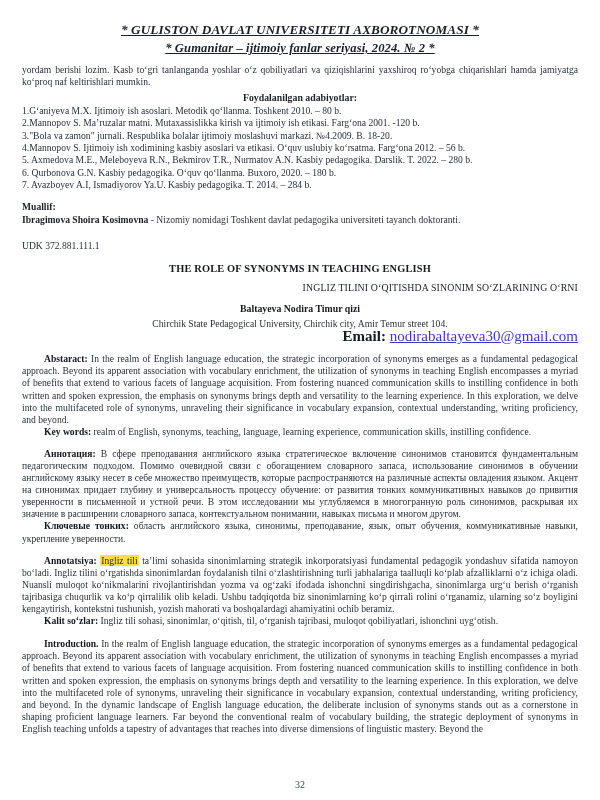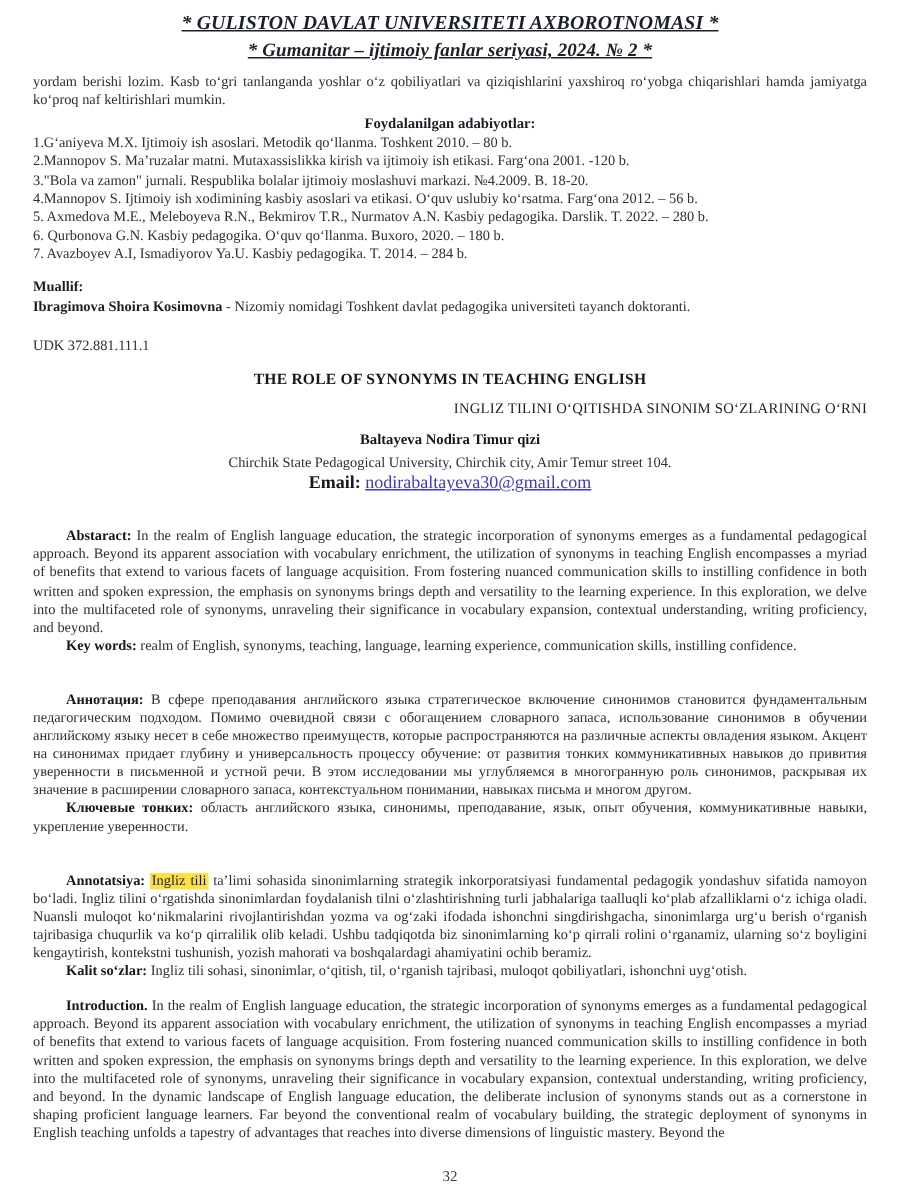--- a/index.html
+++ b/index.html
@@ -12,21 +12,21 @@
     height: 800px;
     overflow: hidden;
     font-family: "Liberation Serif", "DejaVu Serif", serif;
     color: #20242c;
     position: relative;
   }
   .page {
     width: 600px;
     height: 800px;
     box-sizing: border-box;
-    padding: 6px 22px 0 22px;
+    padding: 20px 22px 0 22px;
     position: relative;
   }
 
   
   .masthead {
     text-align: center;
     margin: 0;
   }
   .masthead-line {
     font-weight: bold;
@@ -124,33 +124,33 @@
     margin-top: 3px;
     color: #15181f;
   }
   .affil {
     text-align: center;
     font-size: 9.6px;
     line-height: 13px;
     color: #2a2f38;
   }
   .email-line {
-    text-align: center;
-    font-size: 12px;
+    text-align: right;
+    font-size: 15px;
     line-height: 13.5px;
     color: #2a2f38;
   }
   .email-line .elbl { font-weight: bold; color: #15181f; }
   .email-addr {
     color: #3b39c8;
     text-decoration: underline;
   }
 
   
-  .abs-block { margin-top: 24px; }
+  .abs-block { margin-top: 10px; }
   .abs-block p { margin: 0; }
   .run-head {
     font-weight: bold;
     color: #15181f;
   }
 
   .hl {
     background: #fde047;
     color: #1b2030;
     padding: 0 1px;

